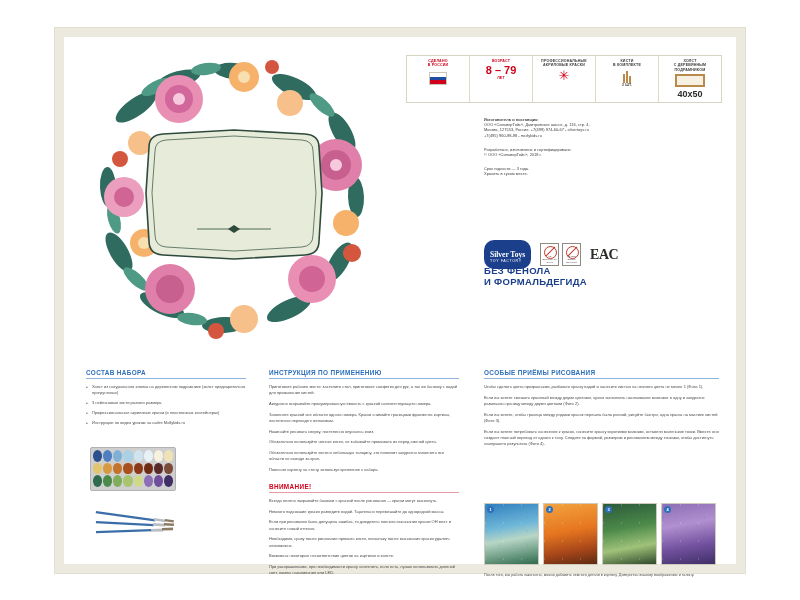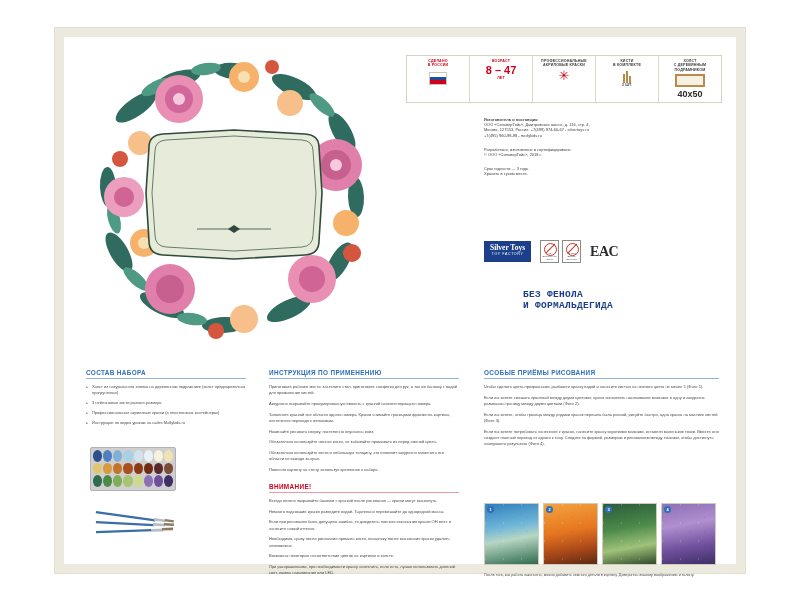--- a/index.html
+++ b/index.html
@@ -150,23 +150,22 @@
   .cert-row {
     position: absolute;
     left: 420px; top: 203px;
     display: flex;
     align-items: center;
     gap: 9px;
   }
   .silvertoys {
     background: #1b3f8b;
     color: #fff;
-    padding: 3px 6px 4px 6px;
-    border-radius: 0;
-    text-align: center;
+    padding: 11px 6px 4px 6px;
+    border-radius: 10px;
     line-height: 7px;
   }
   .st-1 { font-size: 7.5px; font-weight: bold; font-family: "Liberation Serif", serif; }
   .st-2 { font-size: 3.6px; letter-spacing: .6px; }
   .warn-icons { display: flex; gap: 3px; }
   .warn-box {
     width: 17px; height: 21px;
     border: .6px solid #8d8b84;
     background: #fff;
     position: relative;
@@ -189,28 +188,27 @@
   }
   .eac {
     font-size: 14px;
     font-weight: bold;
     color: #2b2b29;
     letter-spacing: -.5px;
     font-family: "Liberation Serif", serif;
   }
   .nophenol {
     position: absolute;
-    left: 420px; top: 252px;
+    left: 420px; top: 228px;
     color: #1b3f8b;
     font-weight: bold;
     font-size: 9.5px;
     line-height: 11px;
     letter-spacing: .3px;
-    font-family: Liberation Mono, monospace;
-    margin-left: 39px;
+    font-family: Liberation Sans, sans-serif;
   }
 
   
   .col {
     position: absolute;
     top: 332px;
     color: #4a4a48;
   }
   .col-1 { left: 22px; width: 160px; }
   .col-2 { left: 205px; width: 190px; }
@@ -394,21 +392,21 @@
       <div class="badges">
 
         <div class="badge">
           <div class="badge-cap red" style="white-space:pre-line">СДЕЛАНО
 В РОССИИ</div>
           <div class="flag"></div>
         </div>
 
         <div class="badge">
           <div class="badge-cap red">ВОЗРАСТ</div>
-          <div class="badge-big">8 – 47</div>
+          <div class="badge-big">8 – 79</div>
           <div class="badge-cap red">ЛЕТ</div>
         </div>
 
         <div class="badge">
           <div class="badge-cap dark" style="white-space:pre-line">ПРОФЕССИОНАЛЬНЫЕ
 АКРИЛОВЫЕ КРАСКИ</div>
           <div class="star">✳</div>
         </div>
 
         <div class="badge">

